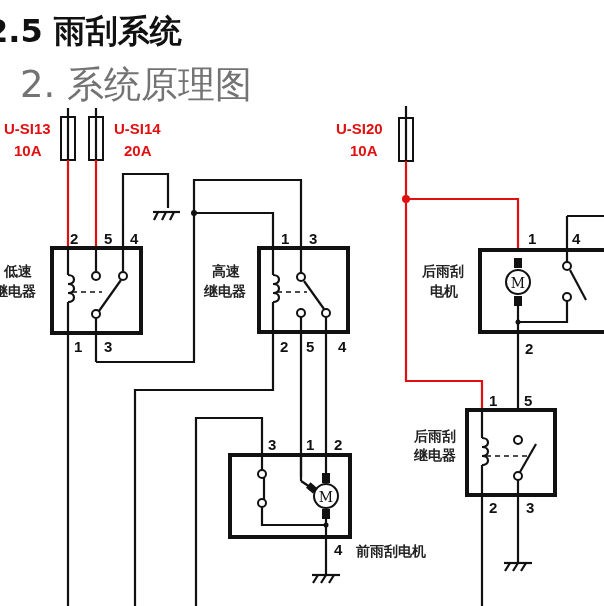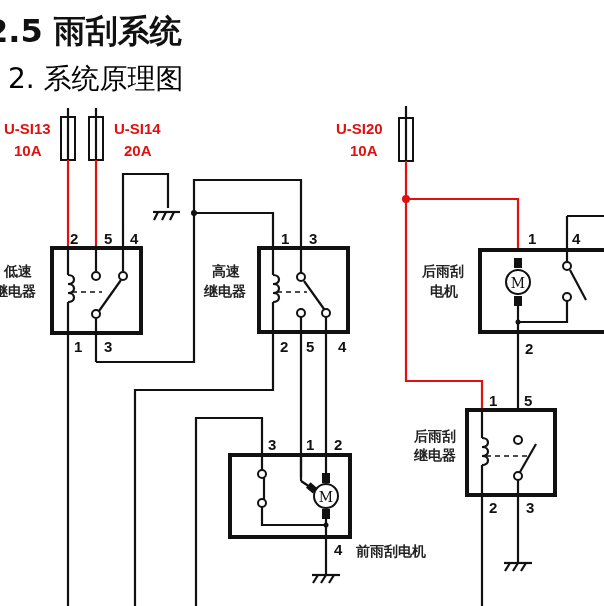--- a/index.html
+++ b/index.html
@@ -1,18 +1,18 @@
 <!DOCTYPE html>
 <html><head>
 <meta charset="utf-8">
 <style>
   html,body{margin:0;padding:0;background:#fff;}
   body{width:604px;height:606px;overflow:hidden;position:relative;font-family:"DejaVu Sans",sans-serif;}
   .title{position:absolute;left:-14px;top:10px;font-size:32px;font-weight:bold;color:#111;white-space:nowrap;letter-spacing:0px;}
-  .subtitle{position:absolute;left:8px;top:60px;font-size:28px;color:#000000;white-space:nowrap;}
+  .subtitle{position:absolute;left:20px;top:60px;font-size:37px;color:#737373;white-space:nowrap;}
   svg{position:absolute;left:0;top:0;}
   .w{stroke:#111;stroke-width:2.2;fill:none;}
   .r{stroke:#e01010;stroke-width:2.2;fill:none;}
   .box{stroke:#111;stroke-width:4;fill:none;}
   .fuse{stroke:#111;stroke-width:2;fill:#fff;}
   .pin{font-family:"Liberation Sans",sans-serif;font-weight:bold;font-size:15px;fill:#111;}
   .lbl{font-family:"DejaVu Sans",sans-serif;font-weight:bold;font-size:14px;fill:#222;}
   .fl{font-family:"Liberation Sans",sans-serif;font-weight:bold;font-size:15px;fill:#e01010;}
   .cont{stroke:#111;stroke-width:2;fill:#fff;}
   .dash{stroke:#111;stroke-width:1.6;stroke-dasharray:5,4;fill:none;}

